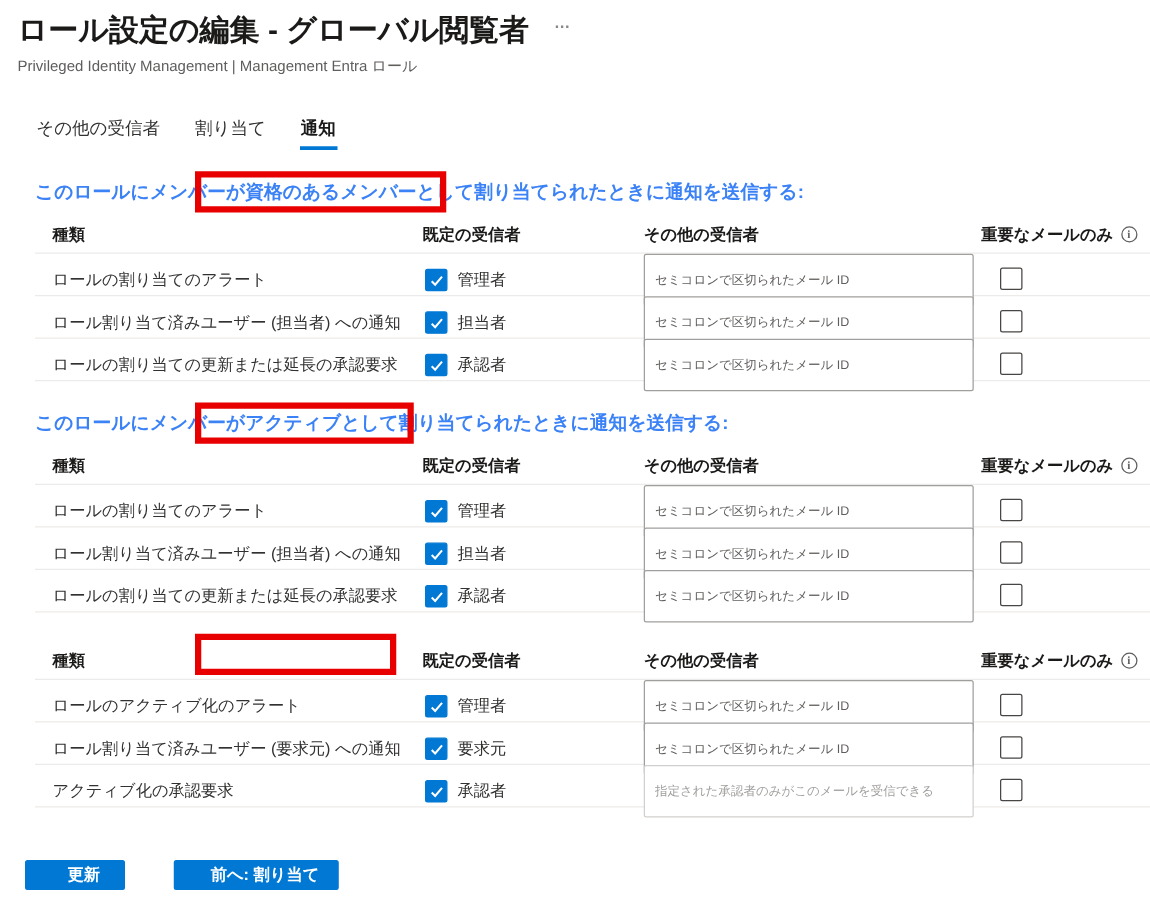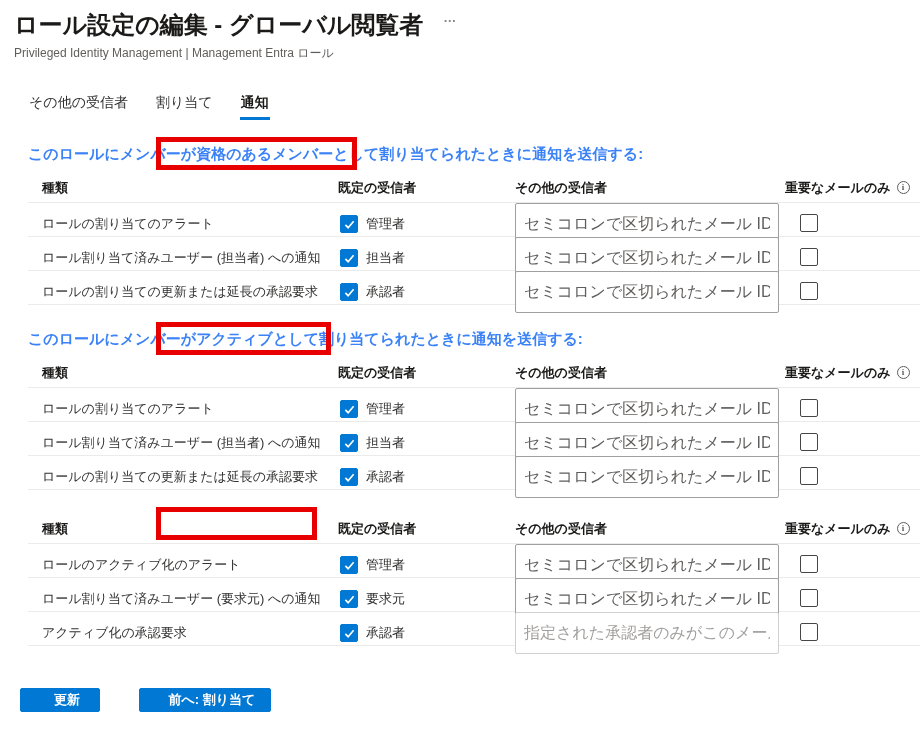--- a/index.html
+++ b/index.html
@@ -40,21 +40,21 @@
   .cell-type { padding-left:14px; }
   .th-critical { display:flex; align-items:center; gap:6px; }
 
   .cell-recipient { display:flex; align-items:center; gap:8px; padding-left:2px; }
   .checkbox { width:18px; height:18px; box-sizing:border-box; border:1px solid #484644;
               border-radius:2px; background:#fff; display:inline-flex; align-items:center;
               justify-content:center; cursor:pointer; flex:0 0 auto; }
   .checkbox.checked { background:#0078d4; border-color:#0078d4; }
 
   .email-input { width:264px; height:25px; box-sizing:border-box; border:1px solid #a19f9d;
-                 border-radius:2px; padding:20px 8px; font-size:16px; font-family:inherit;
+                 border-radius:2px; padding:20px 8px; font-size:10px; font-family:inherit;
                  color:#323130; background:#fff; }
   .email-input::placeholder { color:#605e5c; opacity:1; }
   .email-input:disabled { border-color:#d2d0ce; }
   .email-input:disabled::placeholder { color:#a19f9d; }
 
   .cell-critical { padding-left:15px; }
 
   .info-icon { width:13px; height:13px; box-sizing:border-box; border:1px solid #605e5c;
                border-radius:50%; color:#605e5c; display:inline-flex; align-items:center;
                justify-content:center; cursor:pointer; }

